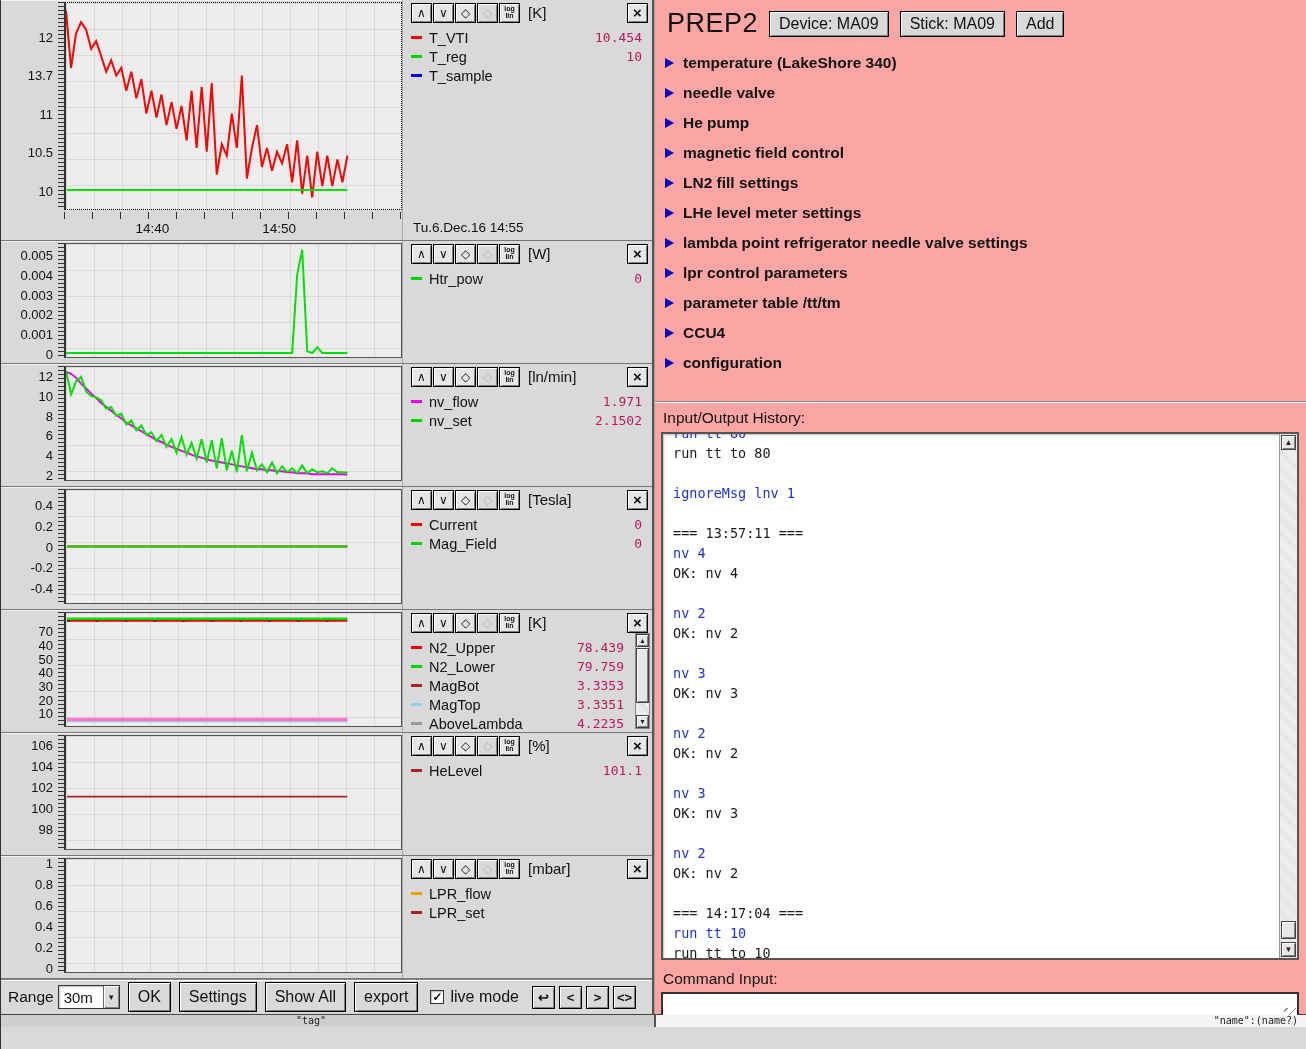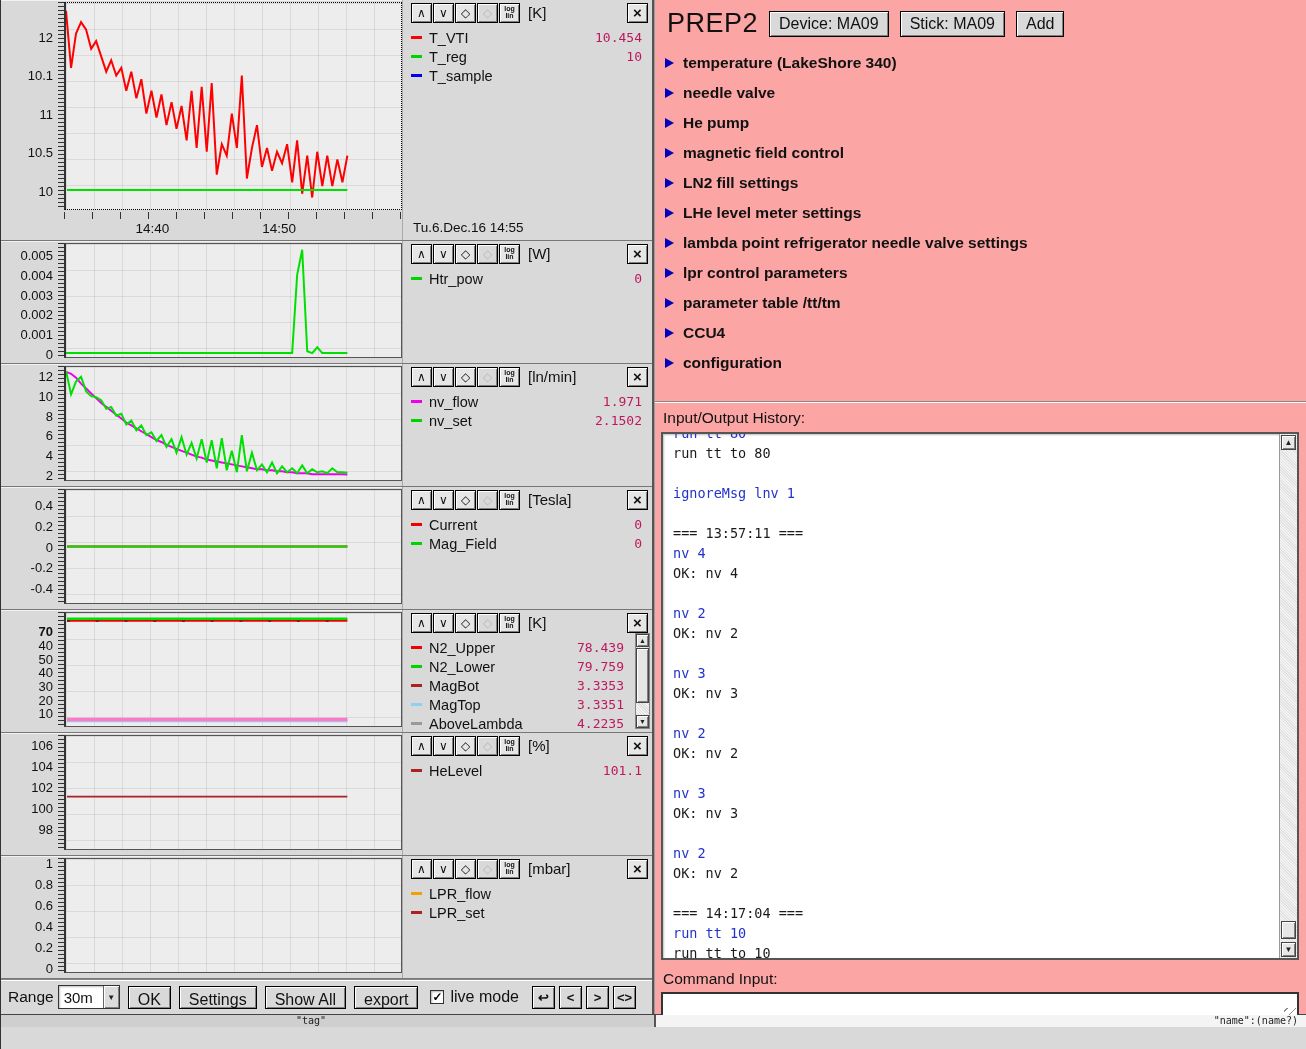--- a/index.html
+++ b/index.html
@@ -69,21 +69,21 @@
   
   .controls{height:35px;border-top:1px solid #888;box-shadow:inset 0 1px 0 #fff;
     display:flex;align-items:center;padding-left:7px;background:#d9d9d9;}
   .ctl-label{font-size:15.5px;margin-right:4px;}
   .combo{display:flex;align-items:center;width:62px;height:24px;background:#fff;
     border:1px solid #333;box-shadow:inset 1px 1px 2px rgba(0,0,0,.25);}
   .combo .val{flex:1;padding-left:5px;font-size:15px;}
   .combo .arrow{width:16px;height:22px;background:#dcdcdc;border-left:1px solid #666;
     box-shadow:inset 1px 1px 0 #fff,inset -1px -1px 0 #7f7f7f;
     display:flex;align-items:center;justify-content:center;font-size:8px;color:#222;}
-  .tkbtn{height:23px;margin-left:8px;padding:4px 9px;background:#d9d9d9;border:1px solid #000;
+  .tkbtn{height:30px;margin-left:8px;padding:4px 9px;background:#d9d9d9;border:1px solid #000;
     box-shadow:inset 1px 1px 0 #fff,inset -1px -1px 0 #7f7f7f;
     font-family:"Liberation Sans",sans-serif;font-size:16px;color:#111;}
   .cb{width:14px;height:14px;background:#fff;border:1px solid #333;margin-left:12px;
     box-shadow:inset 1px 1px 2px rgba(0,0,0,.3);display:flex;align-items:center;justify-content:center;
     font-size:12px;font-weight:bold;color:#000;}
   .cb-label{font-size:16px;margin-left:6px;}
   .navgroup{margin-left:auto;margin-right:16px;display:flex;}
   .navbtn{width:23px;height:23px;margin-left:4px;background:#d9d9d9;border:1px solid #000;
     box-shadow:inset 1px 1px 0 #fff,inset -1px -1px 0 #7f7f7f;
     display:flex;align-items:center;justify-content:center;font-size:13px;font-weight:bold;}
@@ -133,21 +133,21 @@
 <body>
 
 <div id="window">
 
   <div class="main">
     <div class="left-panel">
       <div id="charts">
           <div class="chart-row" style="height: 241px;">
             <div class="chart-area">
               <span class="ytick" style="top: 29.6667px;">12</span>
-              <span class="ytick" style="top: 68.1852px;">10.1</span>
+              <span class="ytick" style="top: 68.1852px;">13.7</span>
               <span class="ytick" style="top: 106.704px;">11</span>
               <span class="ytick" style="top: 145.222px;">10.5</span>
               <span class="ytick" style="top: 183.741px;">10</span>
               <div class="tickstrip" style="top: 2px; height: 208px;"></div>
               <div class="plot dotted" style="top: 2px; height: 208px;">
                 <svg viewBox="0 0 338 208" preserveAspectRatio="none">
                   <polyline points="0.0,7.7 5.1,65.5 10.1,30.8 15.2,19.3 20.3,27.0 25.4,46.2 30.4,38.5 35.5,53.9 40.6,69.3 45.6,57.8 50.7,73.2 55.8,65.5 60.8,88.6 65.9,69.3 71.0,96.3 76.0,77.0 81.1,111.7 86.2,88.6 91.3,115.6 96.3,92.4 101.4,123.3 106.5,100.1 111.5,127.1 116.6,104.0 121.7,138.7 126.7,88.6 131.8,146.4 136.9,84.7 142.0,150.2 147.0,80.9 152.1,173.3 157.2,142.5 162.2,154.1 167.3,111.7 172.4,146.4 177.4,73.2 182.5,177.2 187.6,146.4 192.7,123.3 197.7,165.6 202.8,146.4 207.9,169.5 212.9,150.2 218.0,161.8 223.1,142.5 228.2,181.0 233.2,138.7 238.3,192.6 243.4,154.1 248.4,196.4 253.5,150.2 258.6,184.9 263.6,154.1 268.7,184.9 273.8,157.9 278.9,181.0 283.9,154.1" fill="none" stroke="#ff0000" stroke-width="2"></polyline>
                   <polyline points="1,188.7 283.9,188.7" fill="none" stroke="#00e000" stroke-width="2"></polyline>
                 </svg>
               </div>
@@ -305,21 +305,21 @@
                 <div class="legend-entry">
                   <span class="ldash" style="background: rgb(0, 212, 0);"></span>
                   <span class="lname">Mag_Field</span>
                   <span class="lval">0</span>
                 </div>
               </div>
             </div>
           </div>
           <div class="chart-row" style="height: 123px;">
             <div class="chart-area">
-              <span class="ytick" style="top: 14.1667px; font-weight: bold;">70</span>
+              <span class="ytick" style="top: 14.1667px;">70</span>
               <span class="ytick" style="top: 27.8571px;">40</span>
               <span class="ytick" style="top: 41.5476px;">50</span>
               <span class="ytick" style="top: 55.2381px;">40</span>
               <span class="ytick" style="top: 68.9286px;">30</span>
               <span class="ytick" style="top: 82.619px;">20</span>
               <span class="ytick" style="top: 96.3095px;">10</span>
               <div class="tickstrip" style="top: 2px; height: 115px;"></div>
               <div class="plot" style="top: 2px; height: 115px;">
                 <svg viewBox="0 0 338 115" preserveAspectRatio="none">
                   <polyline points="1,7.6 283.9,7.6" fill="none" stroke="#ee0000" stroke-width="2.5"></polyline>

